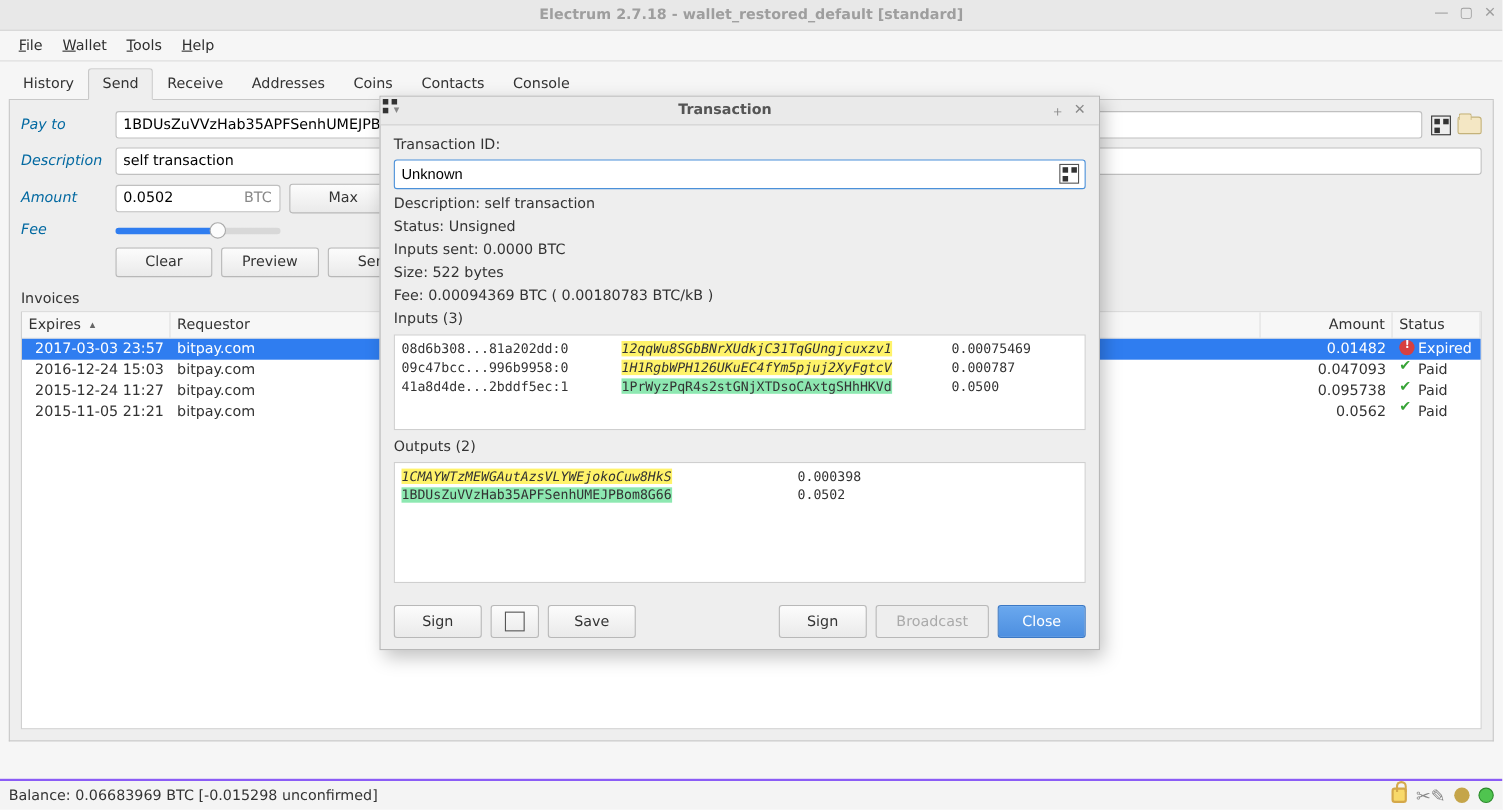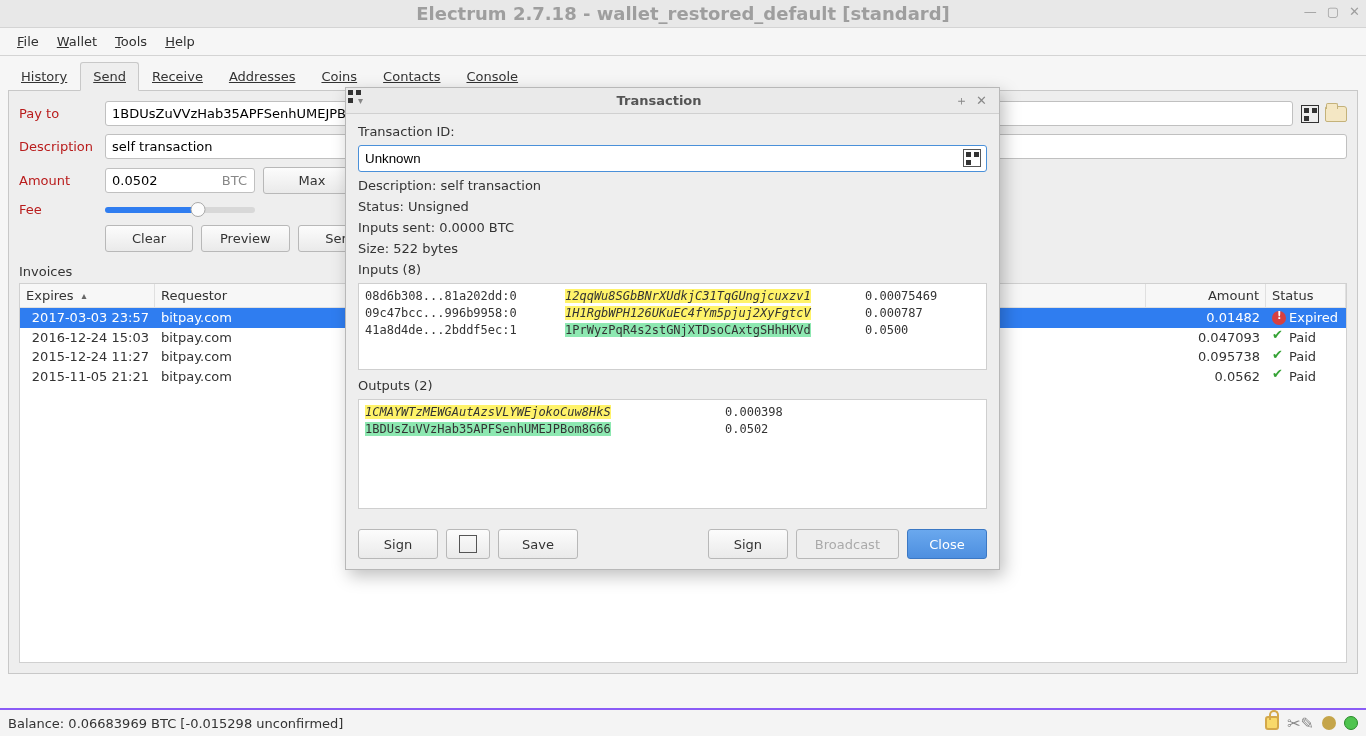--- a/index.html
+++ b/index.html
@@ -1,40 +1,40 @@
 <!DOCTYPE html>
 <html><head>
 <meta charset="utf-8">
 <style>
   * { box-sizing: border-box; }
   html, body { margin:0; padding:0; height:100%; font-family: "DejaVu Sans","Cantarell","Noto Sans",sans-serif; font-size:13px; color:#333; background:#f2f2f2; }
   .desktop { background:#ffffff; width:1366px; height:736px; position:relative; overflow:hidden; }
 
   
   .titlebar { height:28px; background:#e8e8e8; display:flex; align-items:center; justify-content:center; position:relative; border-bottom:1px solid #d4d4d4; }
-  .titlebar .title { color:#9e9e9e; font-weight:bold; font-size:18px; }
+  .titlebar .title { color:#9e9e9e; font-weight:bold; font-size:13px; }
   .titlebar .wincontrols { position:absolute; right:6px; top:4px; display:flex; gap:10px; color:#9e9e9e;}
   .titlebar .wincontrols span { cursor:pointer; }
 
   
   .menubar { height:28px; background:#f6f6f6; display:flex; align-items:stretch; padding:0 8px; border-bottom:1px solid #d4d4d4;}
   .menubar .menuitem { display:flex; align-items:center; padding:0 9px; color:#2f2f2f; }
   .menubar .menuitem u { text-decoration:underline; text-decoration-skip-ink:none; }
 
   
   .main { position:absolute; top:56px; left:0; right:0; bottom:28px; padding:6px 8px 8px 8px; background:#f6f6f6; }
 
   
-  .tabs { display:flex; border-bottom:1px solid #c8c8c8;text-decoration:underline; }
+  .tabs { display:flex; border-bottom:1px solid #c8c8c8; }
   .tabs .tab { padding:6px 12px; color:#333; border:1px solid transparent; margin-bottom:-1px; }
   .tabs .tab.active { background:#eeeeee; border:1px solid #c8c8c8; border-bottom:1px solid #eeeeee; border-radius:3px 3px 0 0; }
   .tabpane { background:#eeeeee; border:1px solid #c8c8c8; border-top:none; padding:10px; }
 
   .form-row { display:flex; align-items:center; margin-bottom:8px; gap:8px; }
-  .form-row label { width:78px; color:#b91c1c; }
+  .form-row label { width:78px; color:#0369a1;font-style:italic; }
   .text-input { background:#fff; border:1px solid #c0c0c0; border-radius:3px; padding:4px 6px; font:inherit; }
   .payto { flex:1; }
   .desc { flex:1; }
   .amt { width:150px; text-align:left; padding-right:40px; position:relative; }
   .amt-wrap { position:relative; display:inline-block; width:150px; }
   .amt-unit { position:absolute; right:8px; top:5px; color:#888; pointer-events:none; }
 
   .btn { background:linear-gradient(#fcfcfc,#eaeaea); border:1px solid #b8b8b8; border-radius:3px; padding:5px 18px; color:#333; font:inherit; }
   .btn-wide { width:98px; }
   .btn-primary { background:linear-gradient(#6aa8ee,#4d8fe0); color:#fff; border:1px solid #3b78c4;}
@@ -249,22 +249,23 @@
     <div class="dlg-body">
       <div class="dlg-row">Transaction ID:</div>
       <div class="dlg-row txid-wrap">
         <input class="txid-input" value="Unknown" style="">
         <span class="qr-icon"></span>
       </div>
       <div class="dlg-row">Description: self transaction</div>
       <div class="dlg-row">Status: Unsigned</div>
       <div class="dlg-row">Inputs sent: 0.0000 BTC</div>
       <div class="dlg-row">Size: 522 bytes</div>
-
-      <div class="dlg-row">Inputs (8)</div>
+      <div class="dlg-row">Fee: 0.00094369 BTC  ( 0.00180783 BTC/kB )</div>
+
+      <div class="dlg-row">Inputs (3)</div>
       <div class="iobox inputs" id="inputs-box">
           <div class="io-line"><span class="io-prev">08d6b308...81a202dd:0</span><span class="io-addr"><span class="hl-yellow">12qqWu8SGbBNrXUdkjC31TqGUngjcuxzv1</span></span><span class="io-amt">0.00075469</span></div>
           <div class="io-line"><span class="io-prev">09c47bcc...996b9958:0</span><span class="io-addr"><span class="hl-yellow">1H1RgbWPH126UKuEC4fYm5pjuj2XyFgtcV</span></span><span class="io-amt">0.000787</span></div>
           <div class="io-line"><span class="io-prev">41a8d4de...2bddf5ec:1</span><span class="io-addr"><span class="hl-green">1PrWyzPqR4s2stGNjXTDsoCAxtgSHhHKVd</span></span><span class="io-amt">0.0500</span></div>
         </div>
 
       <div class="dlg-row" style="margin-top:8px;">Outputs (2)</div>
       <div class="iobox outputs" id="outputs-box">
           <div class="io-line"><span style="width:360px;"><span class="hl-yellow">1CMAYWTzMEWGAutAzsVLYWEjokoCuw8HkS</span></span><span class="io-amt">0.000398</span></div>
           <div class="io-line"><span style="width:360px;"><span class="hl-green">1BDUsZuVVzHab35APFSenhUMEJPBom8G66</span></span><span class="io-amt">0.0502</span></div>

